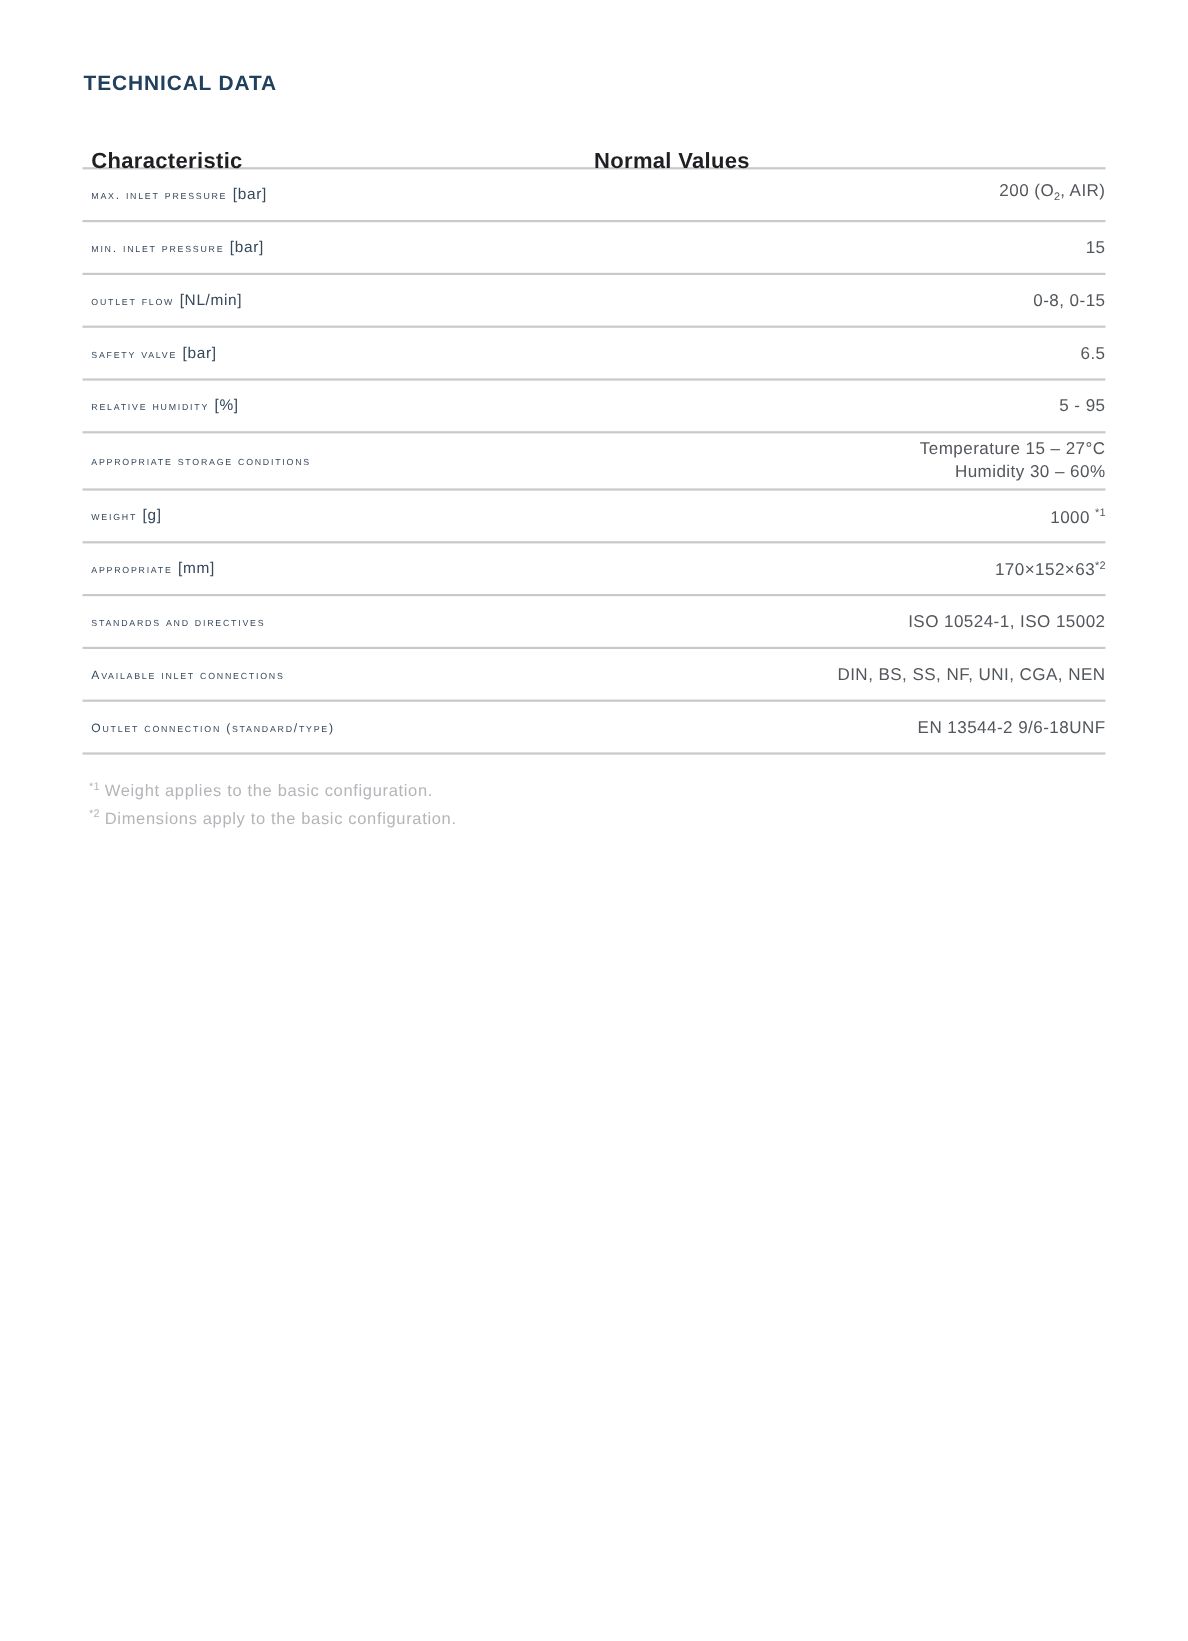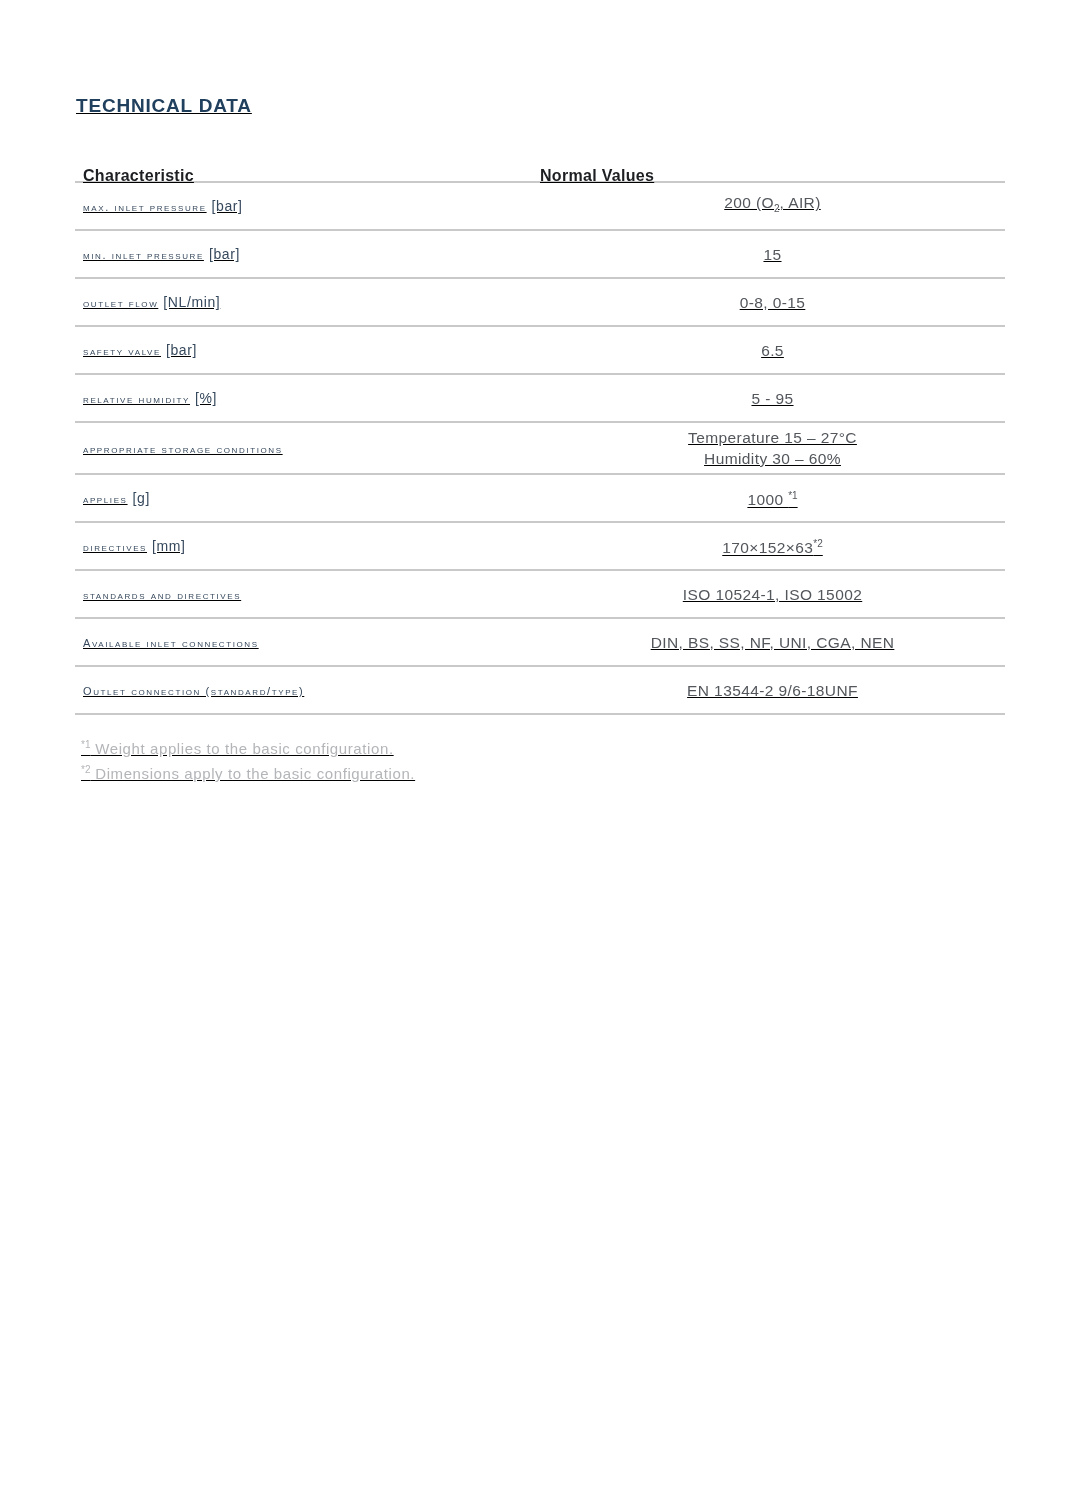--- a/index.html
+++ b/index.html
@@ -11,36 +11,36 @@
     --footnote-color:#b3b5b8;
     --bg:#ffffff;
   }
   *{margin:0;padding:0;box-sizing:border-box;}
   html,body{background:var(--bg);}
   body{
     width:1080px;height:1492px;
     font-family:"Liberation Sans","DejaVu Sans",sans-serif;
     overflow:hidden;
   }
-  .page{padding:95px 75px 0 75px;text-decoration:underline;}
+  .page{padding:66px 75px 0 75px;}
   .page-title{
     font-size:19px;font-weight:bold;
     color:var(--title-color);
     letter-spacing:0.8px;
     padding-left:1px;
     margin-bottom:22px;
   }
   .table{width:930px;}
   .thead{
     display:flex;align-items:center;
     height:44px;
     border-bottom:2px solid var(--line-color);
   }
   .th{
-    font-size:16px;font-weight:bold;
+    font-size:20px;font-weight:bold;
     color:var(--header-color);
     letter-spacing:0.3px;
     margin-top:32px;
   }
   .th.left{flex:1;padding-left:8px;}
   .th.right{width:465px;text-align:left;}
   .row{
     display:flex;align-items:center;
     min-height:48px;
     border-bottom:2px solid var(--line-color);
@@ -51,21 +51,21 @@
     font-size:11px;
     letter-spacing:1.6px;
     font-weight:normal;
   }
   .unit{
     font-size:14px;
     letter-spacing:0.6px;
     margin-left:5px;
   }
   .cell.value{
-    width:465px;text-align:center;
+    width:465px;text-align:right;
     font-size:15.5px;
     color:var(--value-color);
     letter-spacing:0.4px;
     line-height:21px;
     padding:4px 0;
   }
   sup,sub{font-size:10px;letter-spacing:0;}
   .footnotes{margin-top:19px;padding-left:6px;}
   .footnote{
     font-size:15px;line-height:21px;
@@ -114,26 +114,26 @@
       <div class="cell label"><span class="sc">relative humidity</span><span class="unit">[%]</span></div>
       <div class="cell value">5 - 95</div>
     </div>
 
     <div class="row">
       <div class="cell label"><span class="sc">appropriate storage conditions</span><span class="unit"></span></div>
       <div class="cell value">Temperature 15 – 27°C<br>Humidity 30 – 60%</div>
     </div>
 
     <div class="row">
-      <div class="cell label"><span class="sc">applies</span><span class="unit">[g]</span></div>
+      <div class="cell label"><span class="sc">weight</span><span class="unit">[g]</span></div>
       <div class="cell value">1000 <sup>*1</sup></div>
     </div>
 
     <div class="row">
-      <div class="cell label"><span class="sc">directives</span><span class="unit">[mm]</span></div>
+      <div class="cell label"><span class="sc">appropriate</span><span class="unit">[mm]</span></div>
       <div class="cell value">170×152×63<sup>*2</sup></div>
     </div>
 
     <div class="row">
       <div class="cell label"><span class="sc">standards and directives</span><span class="unit"></span></div>
       <div class="cell value">ISO 10524-1, ISO 15002</div>
     </div>
 
     <div class="row">
       <div class="cell label"><span class="sc">Available inlet connections</span><span class="unit"></span></div>

